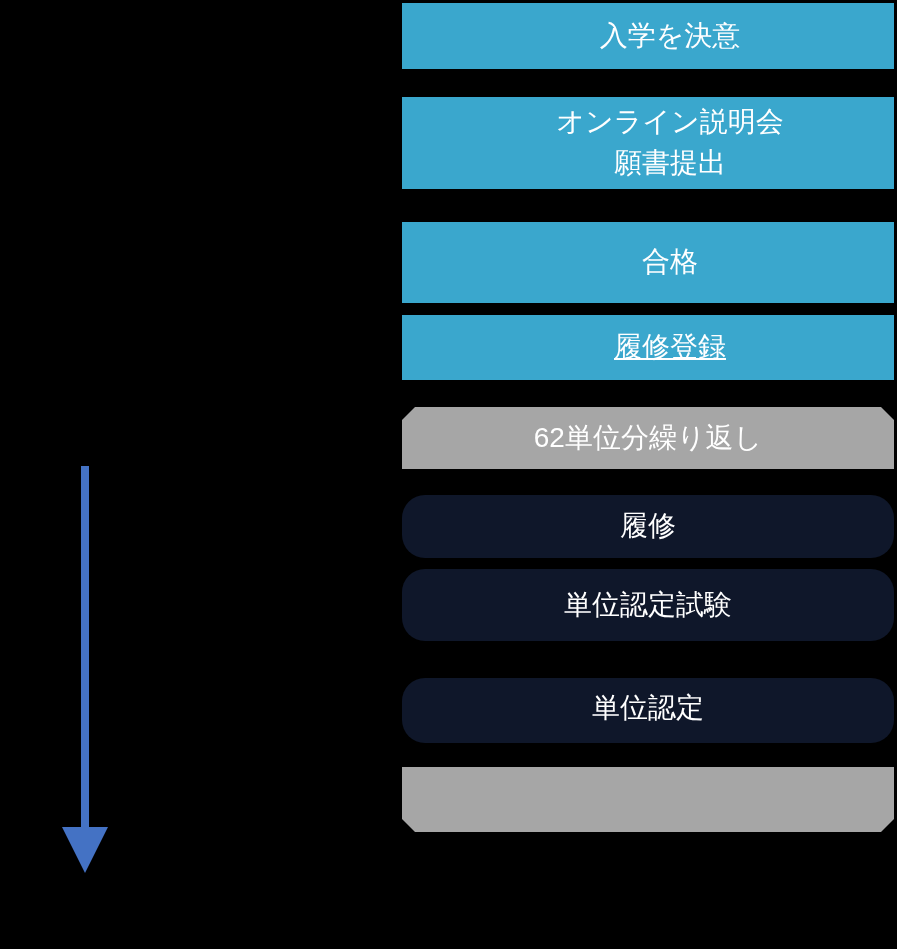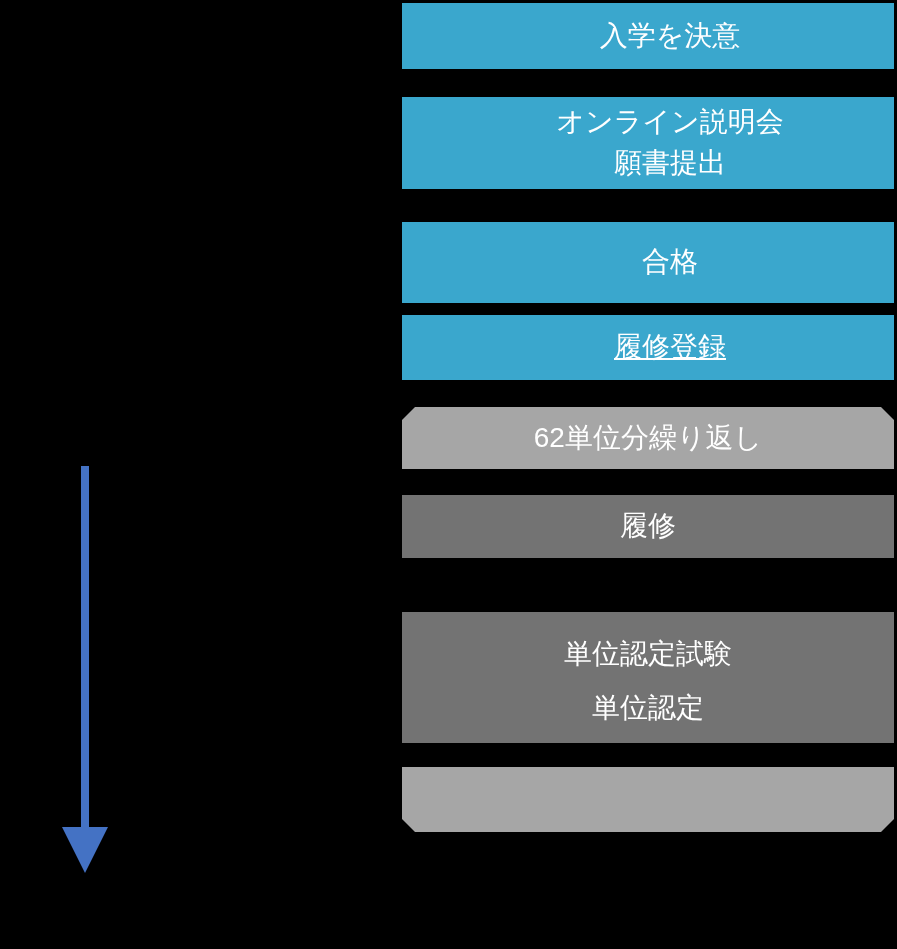--- a/index.html
+++ b/index.html
@@ -25,37 +25,37 @@
     align-items: center;
     justify-content: center;
     text-align: center;
     color: #ffffff;
     font-size: 28px;
     line-height: 1.45;
     white-space: pre-line;
     box-sizing: border-box;
   }
   .v-primary   { background: #3AA7CD; padding-left: 44px; }
-  .v-secondary { background: #737373; }
+  .v-secondary { background: #0f172a; border-radius: 23px; }
   .v-loop-top  {
     background: #A6A6A6;
     clip-path: polygon(13px 0, calc(100% - 13px) 0, 100% 13px, 100% 100%, 0 100%, 0 13px);
   }
   .v-loop-bottom {
     background: #A6A6A6;
     clip-path: polygon(0 0, 100% 0, 100% calc(100% - 13px), calc(100% - 13px) 100%, 13px 100%, 0 calc(100% - 13px));
   }
 
   .s1  { top: 3px;   height: 66px; }
   .s2  { top: 97px;  height: 92px; }
   .s3  { top: 222px; height: 81px; }
   .s4  { top: 315px; height: 65px; text-decoration: underline; }
   .s5  { top: 407px; height: 62px; }
   .s6  { top: 495px; height: 63px; }
-  .s7  { top: 612px; height: 84px; }
+  .s7  { top: 569px; height: 72px; }
   .s8  { top: 678px; height: 65px; font-family: Liberation Mono, monospace; }
   .s9  { top: 767px; height: 65px; }
   .s10 { top: 869px; height: 65px; }
 
   
   .arrow-shaft {
     position: absolute;
     left: 81px;
     top: 466px;
     width: 8px;

